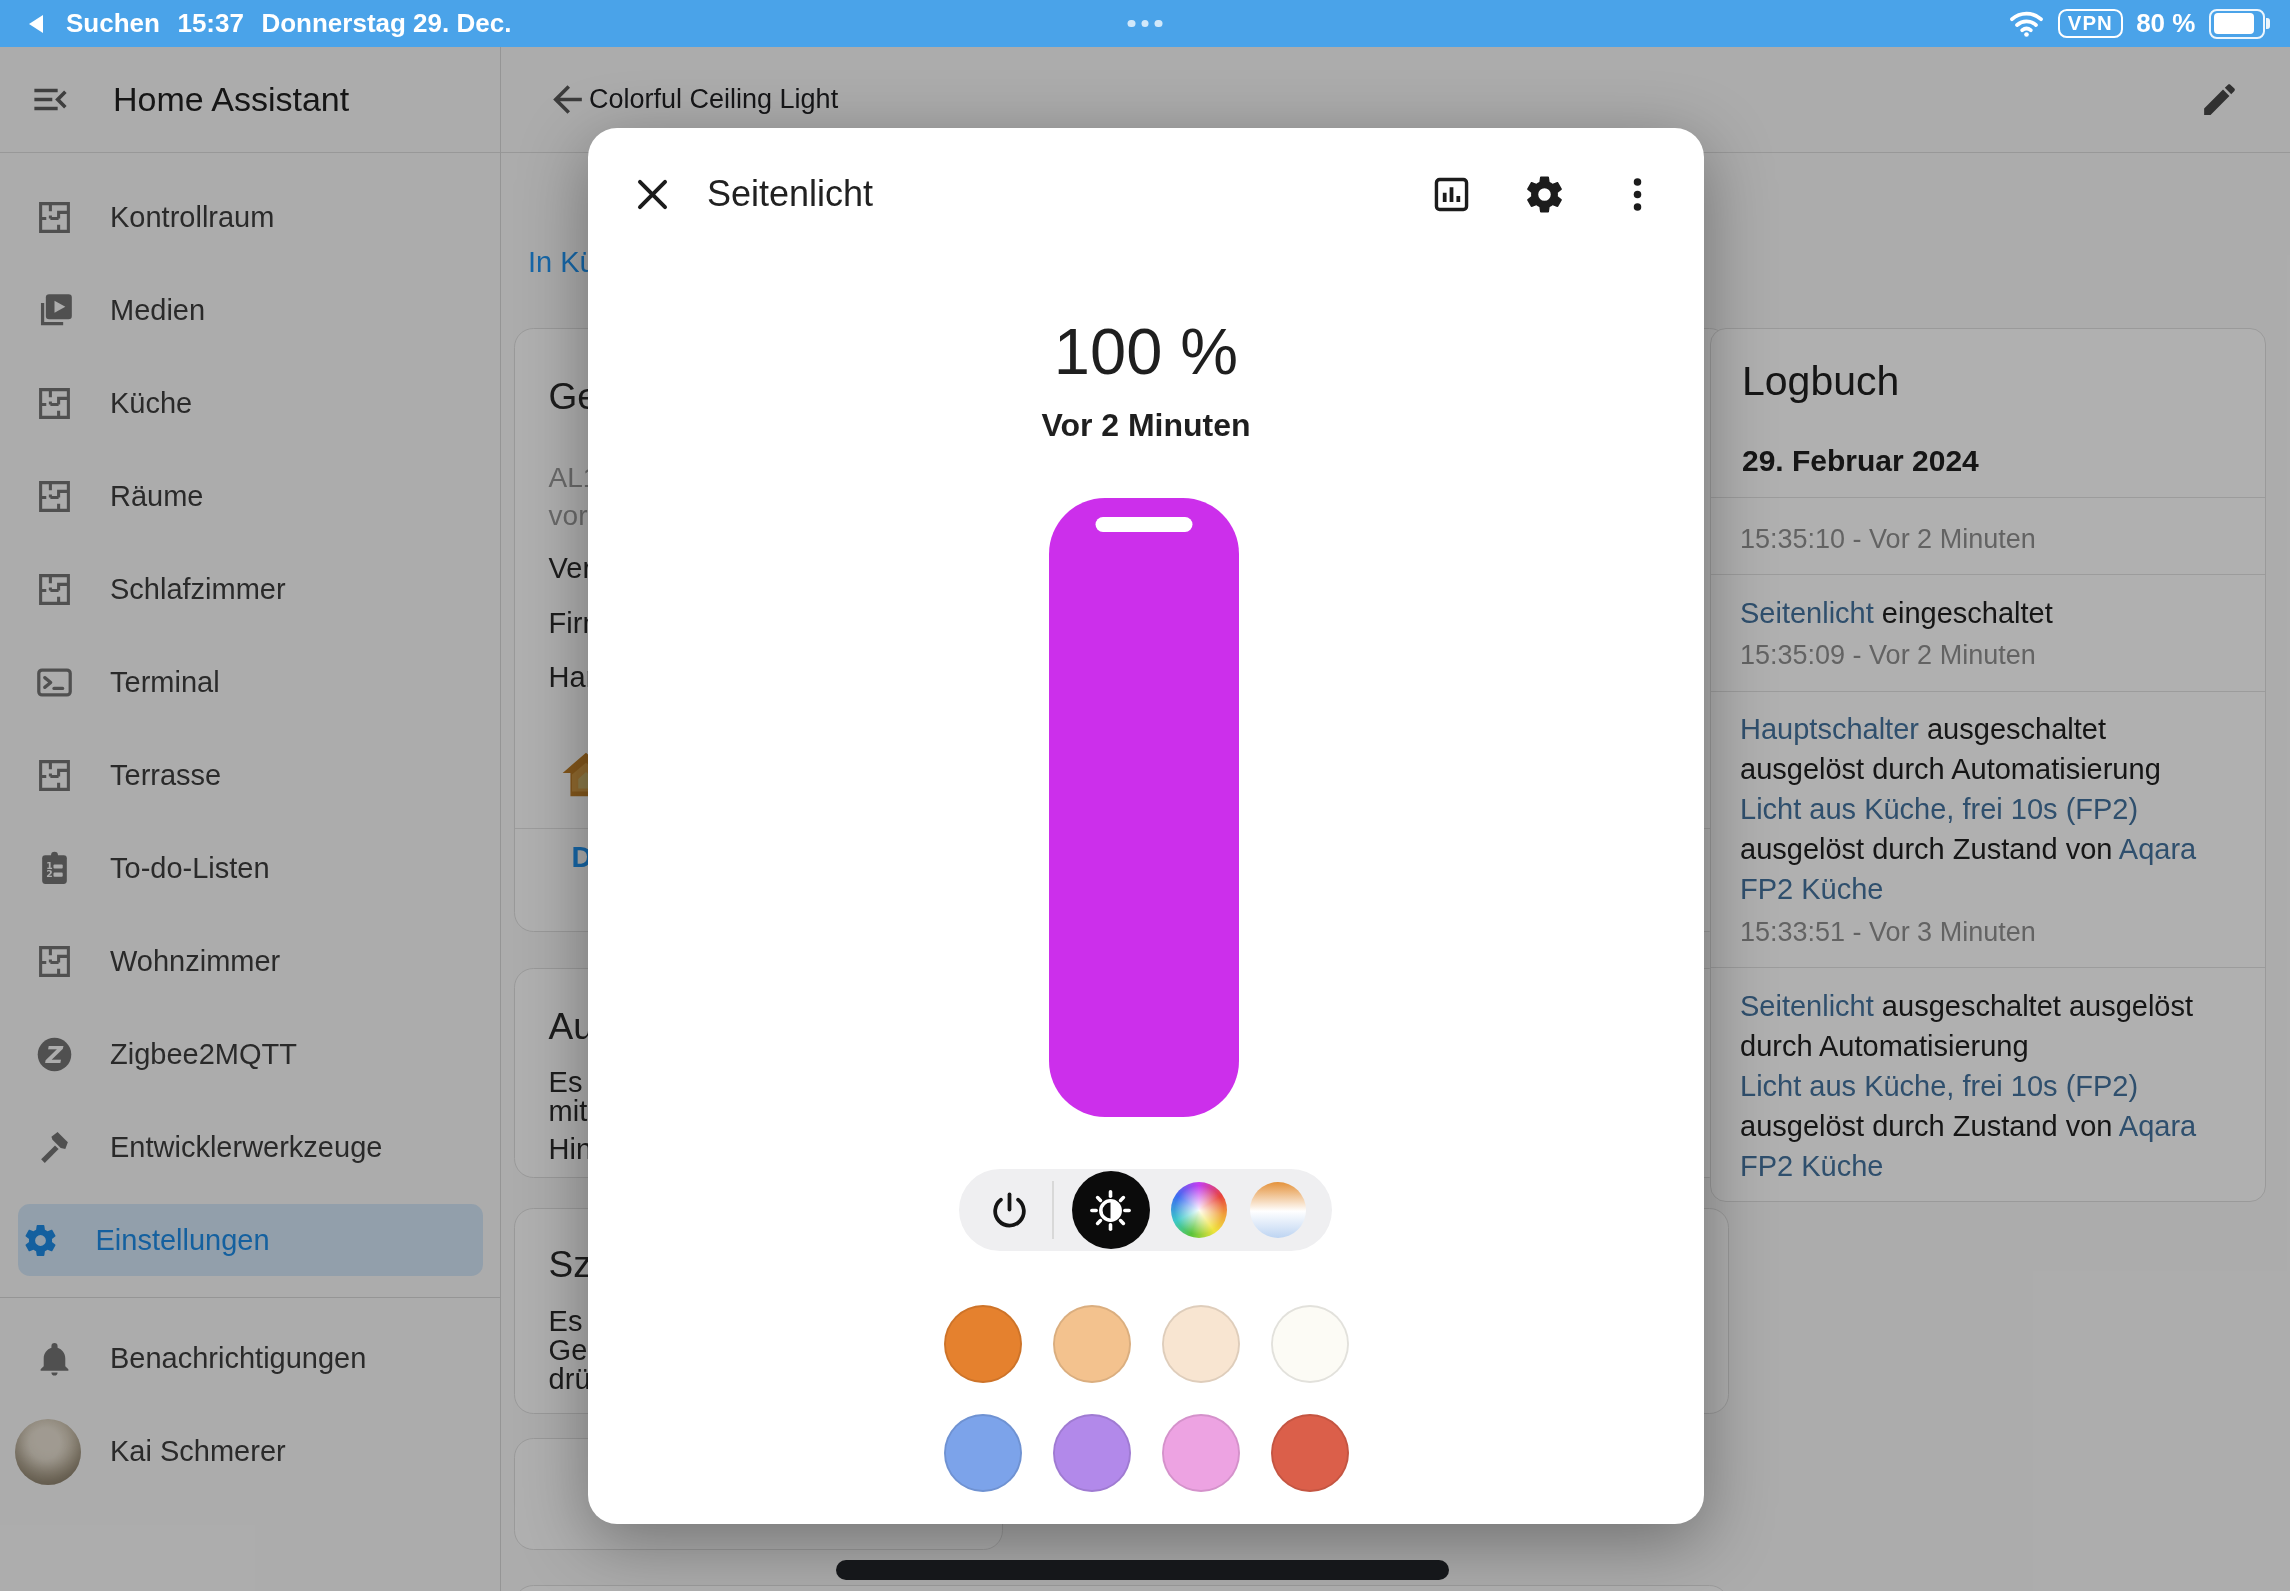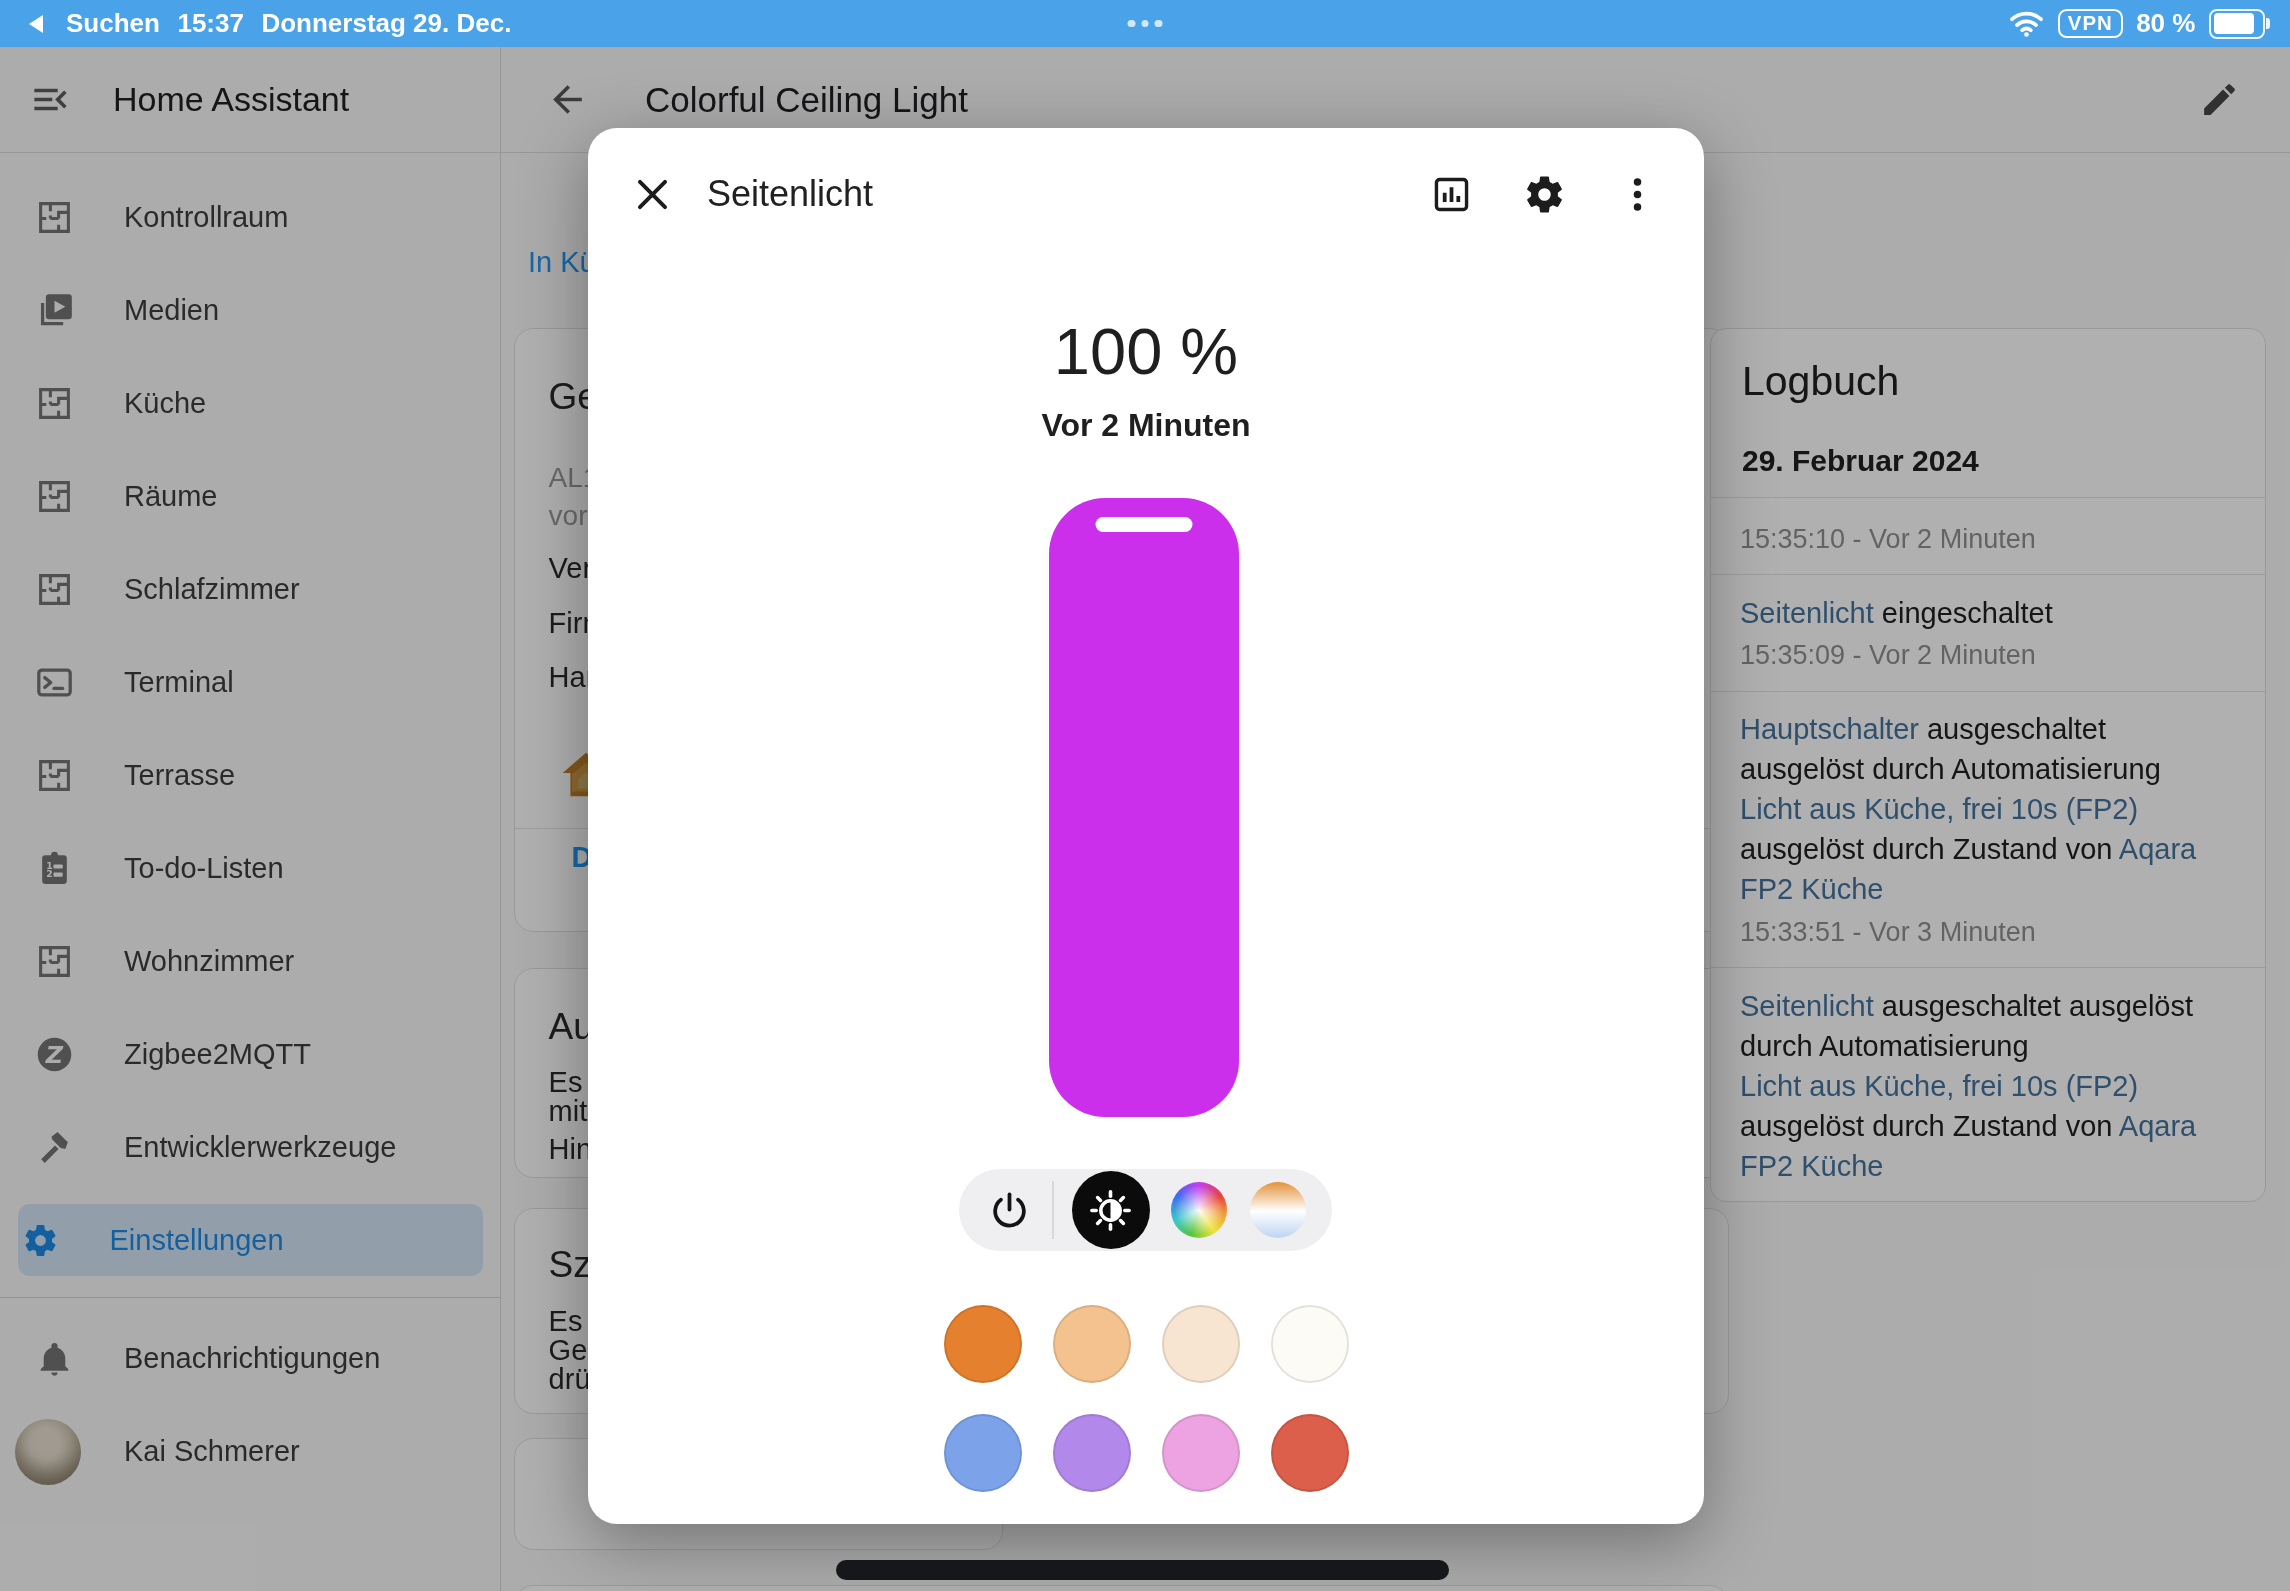--- a/index.html
+++ b/index.html
@@ -23,33 +23,33 @@
   
   .app{position:absolute;top:47px;left:0;right:0;bottom:0;display:flex;background:#fafafa;}
   .scrim{position:absolute;top:47px;left:0;right:0;bottom:0;background:rgba(0,0,0,.31);z-index:20;}
 
   
   .sidebar{width:500px;flex:none;border-right:1px solid #d8d8d8;display:flex;flex-direction:column;}
   .sidebar-header{height:105px;flex:none;display:flex;align-items:center;border-bottom:1px solid #dcdcdc;}
   .menu-btn{width:43px;height:43px;margin-left:29px;color:#5c5c5c;}
   .sidebar-title{font-size:34px;color:#212121;margin-left:41px;}
   .side-list{padding-top:17.5px;}
-  .side-item{height:93px;display:flex;align-items:center;padding-left:35px;gap:50px;font-size:29px;font-weight:500;color:#3e3e3e;}
+  .side-item{height:93px;display:flex;align-items:center;padding-left:35px;gap:36px;font-size:29px;font-weight:500;color:#3e3e3e;}
   .side-item .ic{width:39px;height:39px;flex:none;color:#757575;display:flex;align-items:center;justify-content:center;}
   .side-item.selected{height:72px;margin:10.7px 17.5px;padding-left:3px;border-radius:11.6px;background:#d4e7f8;color:#1e8ce6;}
   .side-item.selected .ic{color:#1e8ce6;}
   .side-divider{height:1px;background:#d8d8d8;margin:21.3px 0 13.6px;}
   .avatar-ph{width:66px;height:66px;border-radius:50%;flex:none;margin-left:-13.6px;
     background:radial-gradient(circle at 45% 38%,#e8e0d2 0 28%,#cfc4b0 60%,#9a8f7d 100%);box-shadow:inset 0 -13.6px 17.5px rgba(90,80,60,.45);}
 
   
   .main{flex:1;display:flex;flex-direction:column;min-width:0;}
   .main-header{height:105px;flex:none;display:flex;align-items:center;border-bottom:1px solid #dcdcdc;}
   .back-btn{width:43px;height:43px;margin-left:45px;color:#585858;}
-  .main-title{font-size:35px;color:#202124;margin-left:56px;flex:1;white-space:nowrap;}
+  .main-title{font-size:27px;color:#202124;flex:1;white-space:nowrap;}
   .edit-btn{width:41px;height:41px;margin-right:50px;color:#474747;}
   .content{position:relative;flex:1;overflow:hidden;}
 
   .bg-link{position:absolute;font-size:29px;color:#2196f3;white-space:nowrap;}
   .bg-card{position:absolute;background:#fff;border:1px solid #e0e0e0;border-radius:19.4px;}
   .bg-card .ct{position:absolute;left:34px;font-size:37px;color:#2b2b2b;white-space:nowrap;}
   .bg-card .ln{position:absolute;left:34px;font-size:29px;color:#2b2b2b;white-space:nowrap;}
   .bg-card .ln.muted{color:#9a9a9a;font-size:28px;}
   .bg-card .card-div{position:absolute;left:0;right:0;height:1px;background:#e4e4e4;}
   .bg-card .card-link{position:absolute;font-size:29px;font-weight:600;color:#2196f3;}

